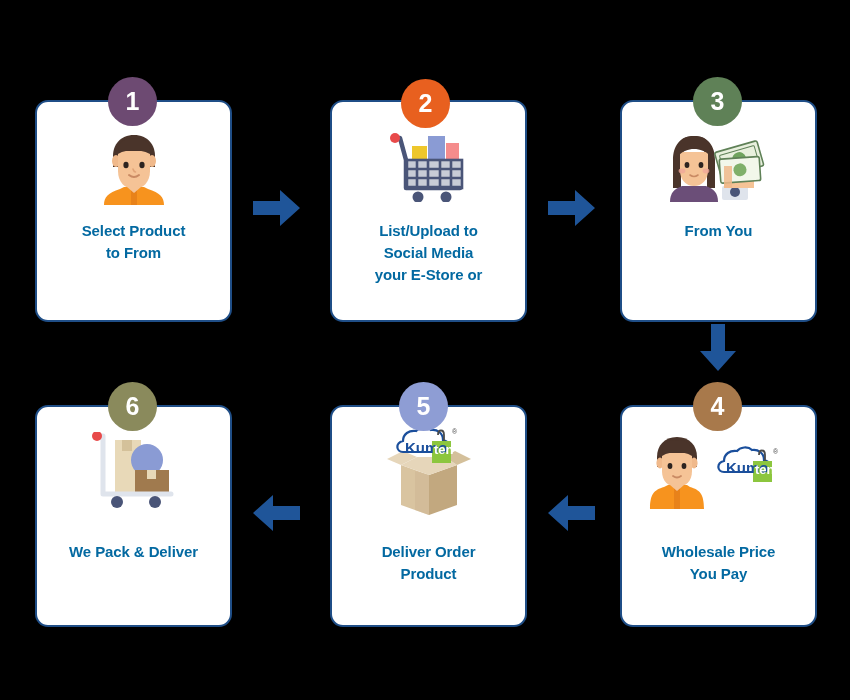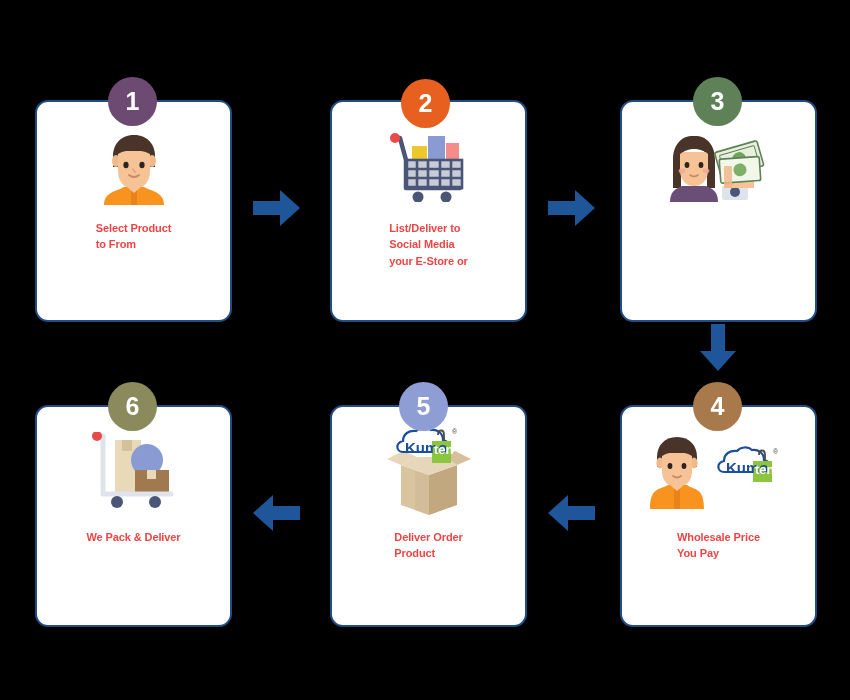--- a/index.html
+++ b/index.html
@@ -23,26 +23,26 @@
     position: absolute; inset: 0;
     display: flex; flex-direction: column;
     align-items: center;
   }
   .icon-slot {
     height: 118px; width: 100%;
     display: flex; align-items: center; justify-content: center;
     padding-top: 10px;
   }
   .card-label {
-    font-size: 11px; font-weight: bold; color: #ef4444;
-    text-align: left; line-height: 1.48;
+    font-size: 15px; font-weight: bold; color: #0369a1;
+    text-align: center; line-height: 1.48;
     letter-spacing: -0.1px;
     padding: 0 10px;
   }
-  .card.r2 .card-label { margin-top: 4px; }
+  .card.r2 .card-label { margin-top: 16px; }
 
   
   .badge {
     position: absolute;
     width: 49px; height: 49px; border-radius: 50%;
     display: flex; align-items: center; justify-content: center;
     color: #ffffff; font-size: 25px; font-weight: bold;
     z-index: 5;
     font-family: "Liberation Sans", sans-serif;
   }
@@ -134,21 +134,21 @@
             <line x1="18" y1="39" x2="74" y2="39"></line>
             <line x1="18" y1="48" x2="74" y2="48"></line>
           </g>
           <path d="M5 8 L12 8 L18 30 L18 58 L72 58" stroke="#4a5578" stroke-width="4.5" fill="none" stroke-linecap="round" stroke-linejoin="round"></path>
           <circle cx="7" cy="8" r="5" fill="#e84a4a"></circle>
           <circle cx="30" cy="67" r="5.5" fill="#4a5578"></circle>
           <circle cx="58" cy="67" r="5.5" fill="#4a5578"></circle>
         </svg>
       </div>
       <div class="card-label">
-        <div>List/Deliver to</div>
+        <div>List/Upload to</div>
         <div>Social Media</div>
         <div>your E-Store or</div>
       </div>
     </div>
   </div>
   <div class="badge" style="left: 401px; top: 79px; background: rgb(232, 96, 31);">
     <span>2</span>
   </div>
 
   <div class="card r1" style="left:620px; top:100px;">
@@ -177,20 +177,21 @@
             </g>
             <g transform="rotate(-4 18 30)">
               <rect x="0" y="18" width="40" height="24" rx="2" fill="#f2f7ea" stroke="#5f8157" stroke-width="1.6"></rect>
               <circle cx="20" cy="30" r="6.5" fill="#7fb06a"></circle>
             </g>
             <path d="M4 26 L4 48 L12 48 L12 26 Z" fill="#f0b98b" opacity="0.85"></path>
           </g>
         </svg>
       </div>
       <div class="card-label">
+        <div>From You</div>
       </div>
     </div>
   </div>
   <div class="badge" style="left: 693px; top: 77px; background: rgb(95, 129, 87);">
     <span>3</span>
   </div>
 
   <div class="card r2" style="left:620px; top:405px;">
     <div class="card-inner">
       <div class="icon-slot">

